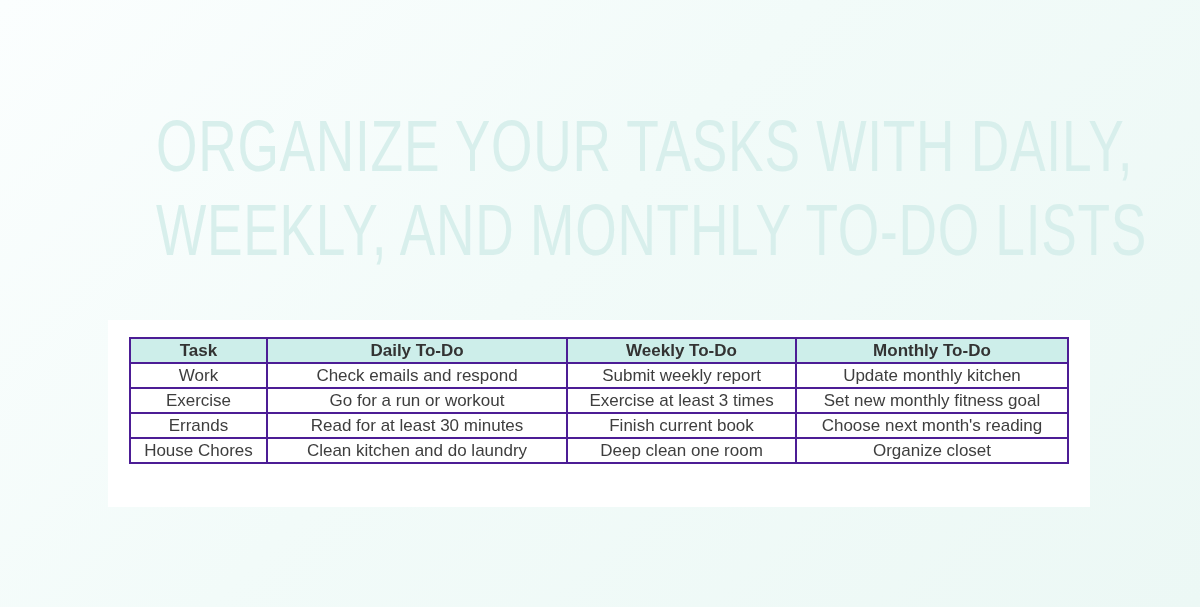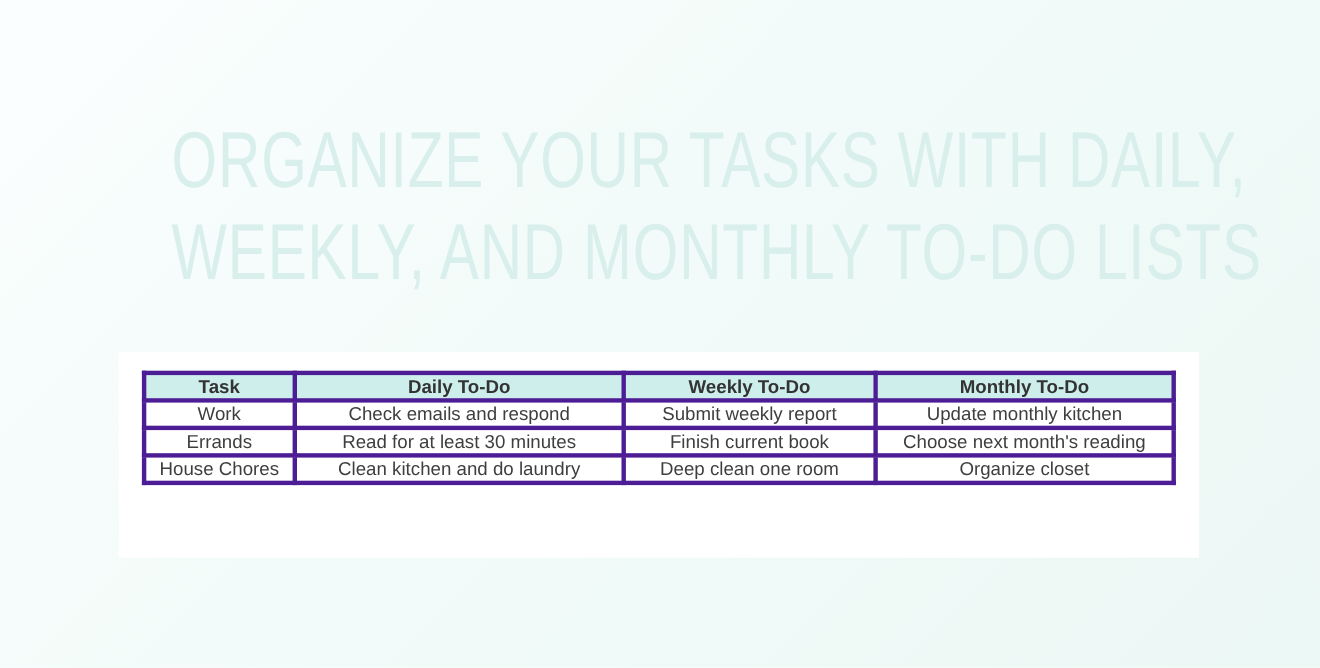--- a/index.html
+++ b/index.html
@@ -47,21 +47,21 @@
     width: 940px;
     border-collapse: collapse;
     table-layout: fixed;
   }
   .todo-table col.c-task    { width: 14.6%; }
   .todo-table col.c-daily   { width: 32.0%; }
   .todo-table col.c-weekly  { width: 24.4%; }
   .todo-table col.c-monthly { width: 29.0%; }
 
   .todo-table th, .todo-table td {
-    border: 4px solid #4c1d95;
+    border: 2px solid #4c1d95;
     text-align: center;
     vertical-align: middle;
     height: 25px;
     padding: 0 4px;
     overflow: hidden;
     white-space: nowrap;
   }
   .todo-table th {
     background: #cdeeea;
     color: #333333;
@@ -100,20 +100,26 @@
       </tr>
     </thead>
     <tbody>
       <tr>
         <td>Work</td>
         <td>Check emails and respond</td>
         <td>Submit weekly report</td>
         <td>Update monthly kitchen</td>
       </tr>
       <tr>
+        <td>Exercise</td>
+        <td>Go for a run or workout</td>
+        <td>Exercise at least 3 times</td>
+        <td>Set new monthly fitness goal</td>
+      </tr>
+      <tr>
         <td>Errands</td>
         <td>Read for at least 30 minutes</td>
         <td>Finish current book</td>
         <td>Choose next month's reading</td>
       </tr>
       <tr>
         <td>House Chores</td>
         <td>Clean kitchen and do laundry</td>
         <td>Deep clean one room</td>
         <td>Organize closet</td>

